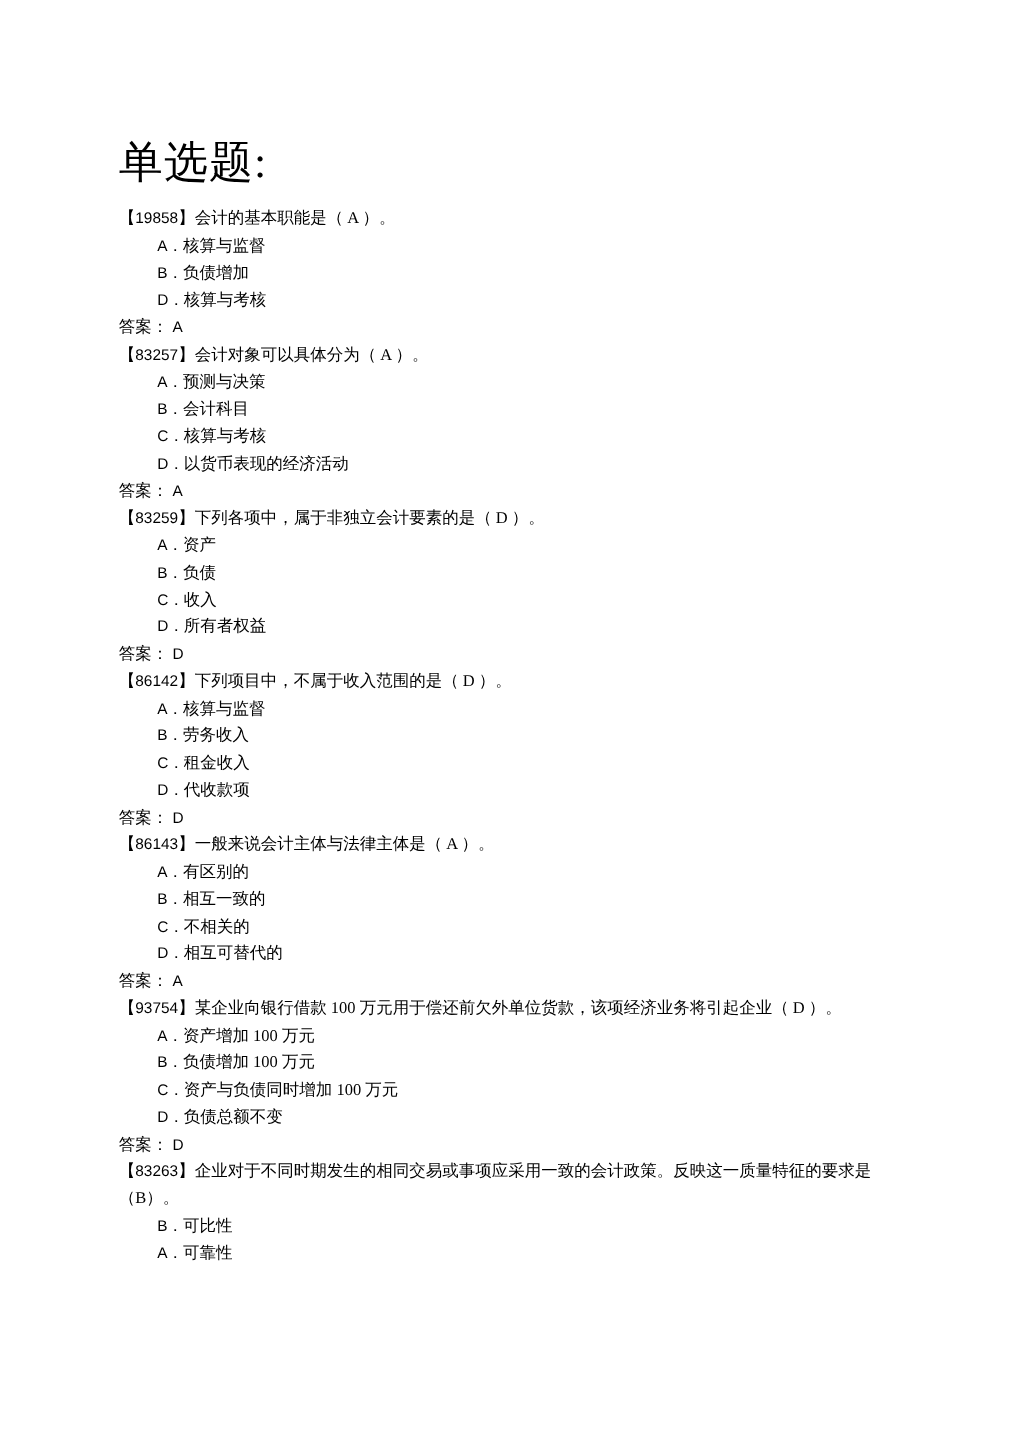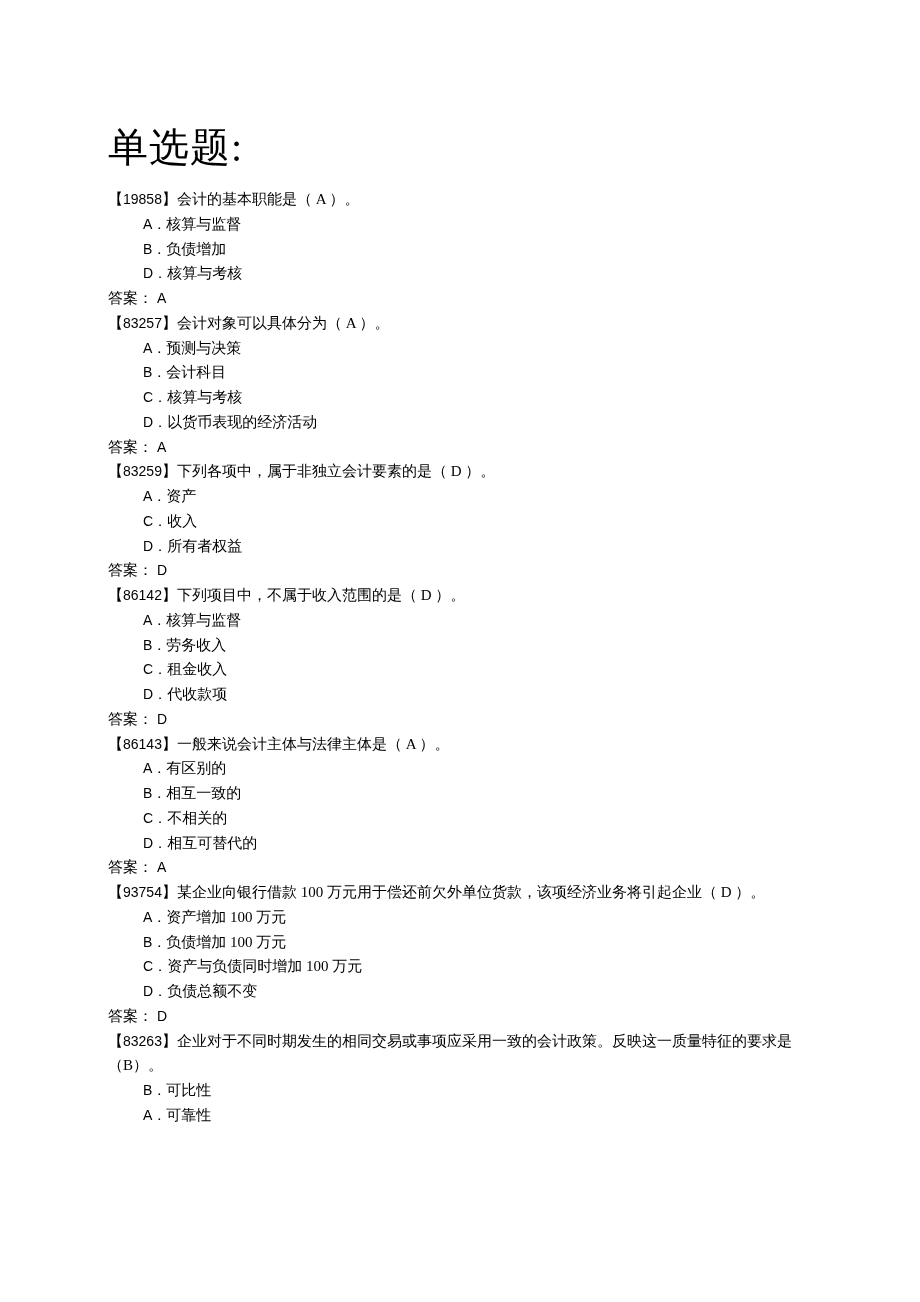--- a/index.html
+++ b/index.html
@@ -54,20 +54,21 @@
       <div class="opt-line"><span class="opt-letter">D．</span><span>核算与考核</span></div>
       <div class="ans-line"><span>答案：</span><span class="opt-letter"> A</span></div>
       <div class="q-stem"><span>【</span><span class="num">83257</span><span>】会计对象可以具体分为（   A   ）。</span></div>
       <div class="opt-line"><span class="opt-letter">A．</span><span>预测与决策</span></div>
       <div class="opt-line"><span class="opt-letter">B．</span><span>会计科目</span></div>
       <div class="opt-line"><span class="opt-letter">C．</span><span>核算与考核</span></div>
       <div class="opt-line"><span class="opt-letter">D．</span><span>以货币表现的经济活动</span></div>
       <div class="ans-line"><span>答案：</span><span class="opt-letter"> A</span></div>
       <div class="q-stem"><span>【</span><span class="num">83259</span><span>】下列各项中，属于非独立会计要素的是（   D   ）。</span></div>
       <div class="opt-line"><span class="opt-letter">A．</span><span>资产</span></div>
+      <div class="opt-line"><span class="opt-letter">B．</span><span>负债</span></div>
       <div class="opt-line"><span class="opt-letter">C．</span><span>收入</span></div>
       <div class="opt-line"><span class="opt-letter">D．</span><span>所有者权益</span></div>
       <div class="ans-line"><span>答案：</span><span class="opt-letter"> D</span></div>
       <div class="q-stem"><span>【</span><span class="num">86142</span><span>】下列项目中，不属于收入范围的是（   D   ）。</span></div>
       <div class="opt-line"><span class="opt-letter">A．</span><span>核算与监督</span></div>
       <div class="opt-line"><span class="opt-letter">B．</span><span>劳务收入</span></div>
       <div class="opt-line"><span class="opt-letter">C．</span><span>租金收入</span></div>
       <div class="opt-line"><span class="opt-letter">D．</span><span>代收款项</span></div>
       <div class="ans-line"><span>答案：</span><span class="opt-letter"> D</span></div>
       <div class="q-stem"><span>【</span><span class="num">86143</span><span>】一般来说会计主体与法律主体是（   A   ）。</span></div>

